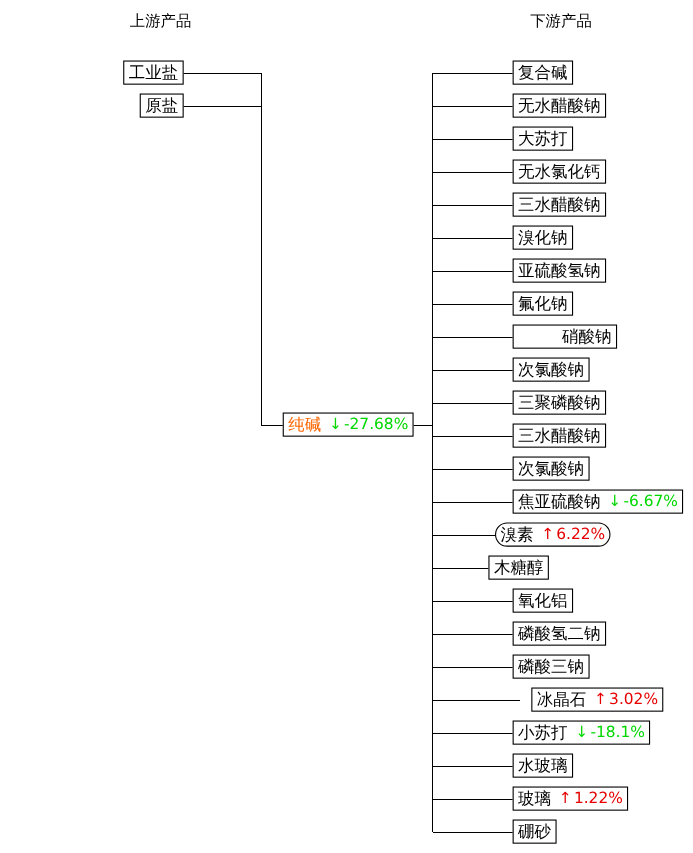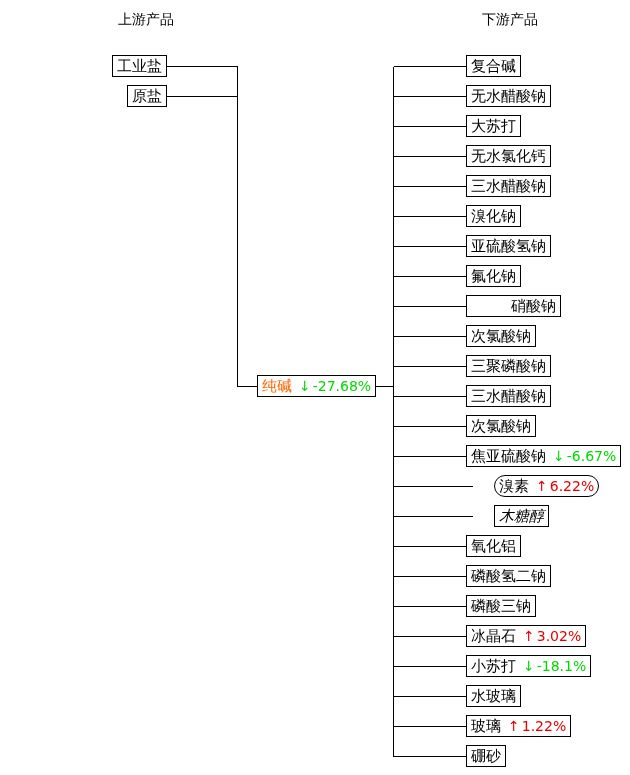--- a/index.html
+++ b/index.html
@@ -113,38 +113,38 @@
         <span class="lab">三水醋酸钠</span>
       </div>
       <div class="node" style="left: 466px; top: 415px;">
         <span class="lab">次氯酸钠</span>
       </div>
       <div class="node" style="left: 466px; top: 445px;">
         <span class="lab">焦亚硫酸钠</span>
         <span class="chg arrow down">↓</span>
         <span class="chg val down">-6.67%</span>
       </div>
-      <div class="node" style="left: 494px; top: 475px; border-radius: 11px;">
+      <div class="node" style="left: 450px; top: 475px; border-radius: 11px;">
         <span class="lab">溴素</span>
         <span class="chg arrow up">↑</span>
         <span class="chg val up">6.22%</span>
       </div>
-      <div class="node" style="left: 494px; top: 505px; font-style: italic;">
+      <div class="node" style="left: 444px; top: 505px;">
         <span class="lab">木糖醇</span>
       </div>
       <div class="node" style="left: 466px; top: 535px;">
         <span class="lab">氧化铝</span>
       </div>
       <div class="node" style="left: 466px; top: 565px;">
         <span class="lab">磷酸氢二钠</span>
       </div>
       <div class="node" style="left: 466px; top: 595px;">
         <span class="lab">磷酸三钠</span>
       </div>
-      <div class="node" style="left: 466px; top: 625px; justify-content: flex-end;">
+      <div class="node" style="left: 483px; top: 625px; justify-content: flex-end;">
         <span class="lab">冰晶石</span>
         <span class="chg arrow up">↑</span>
         <span class="chg val up">3.02%</span>
       </div>
       <div class="node" style="left: 466px; top: 655px;">
         <span class="lab">小苏打</span>
         <span class="chg arrow down">↓</span>
         <span class="chg val down">-18.1%</span>
       </div>
       <div class="node" style="left: 466px; top: 685px;">

